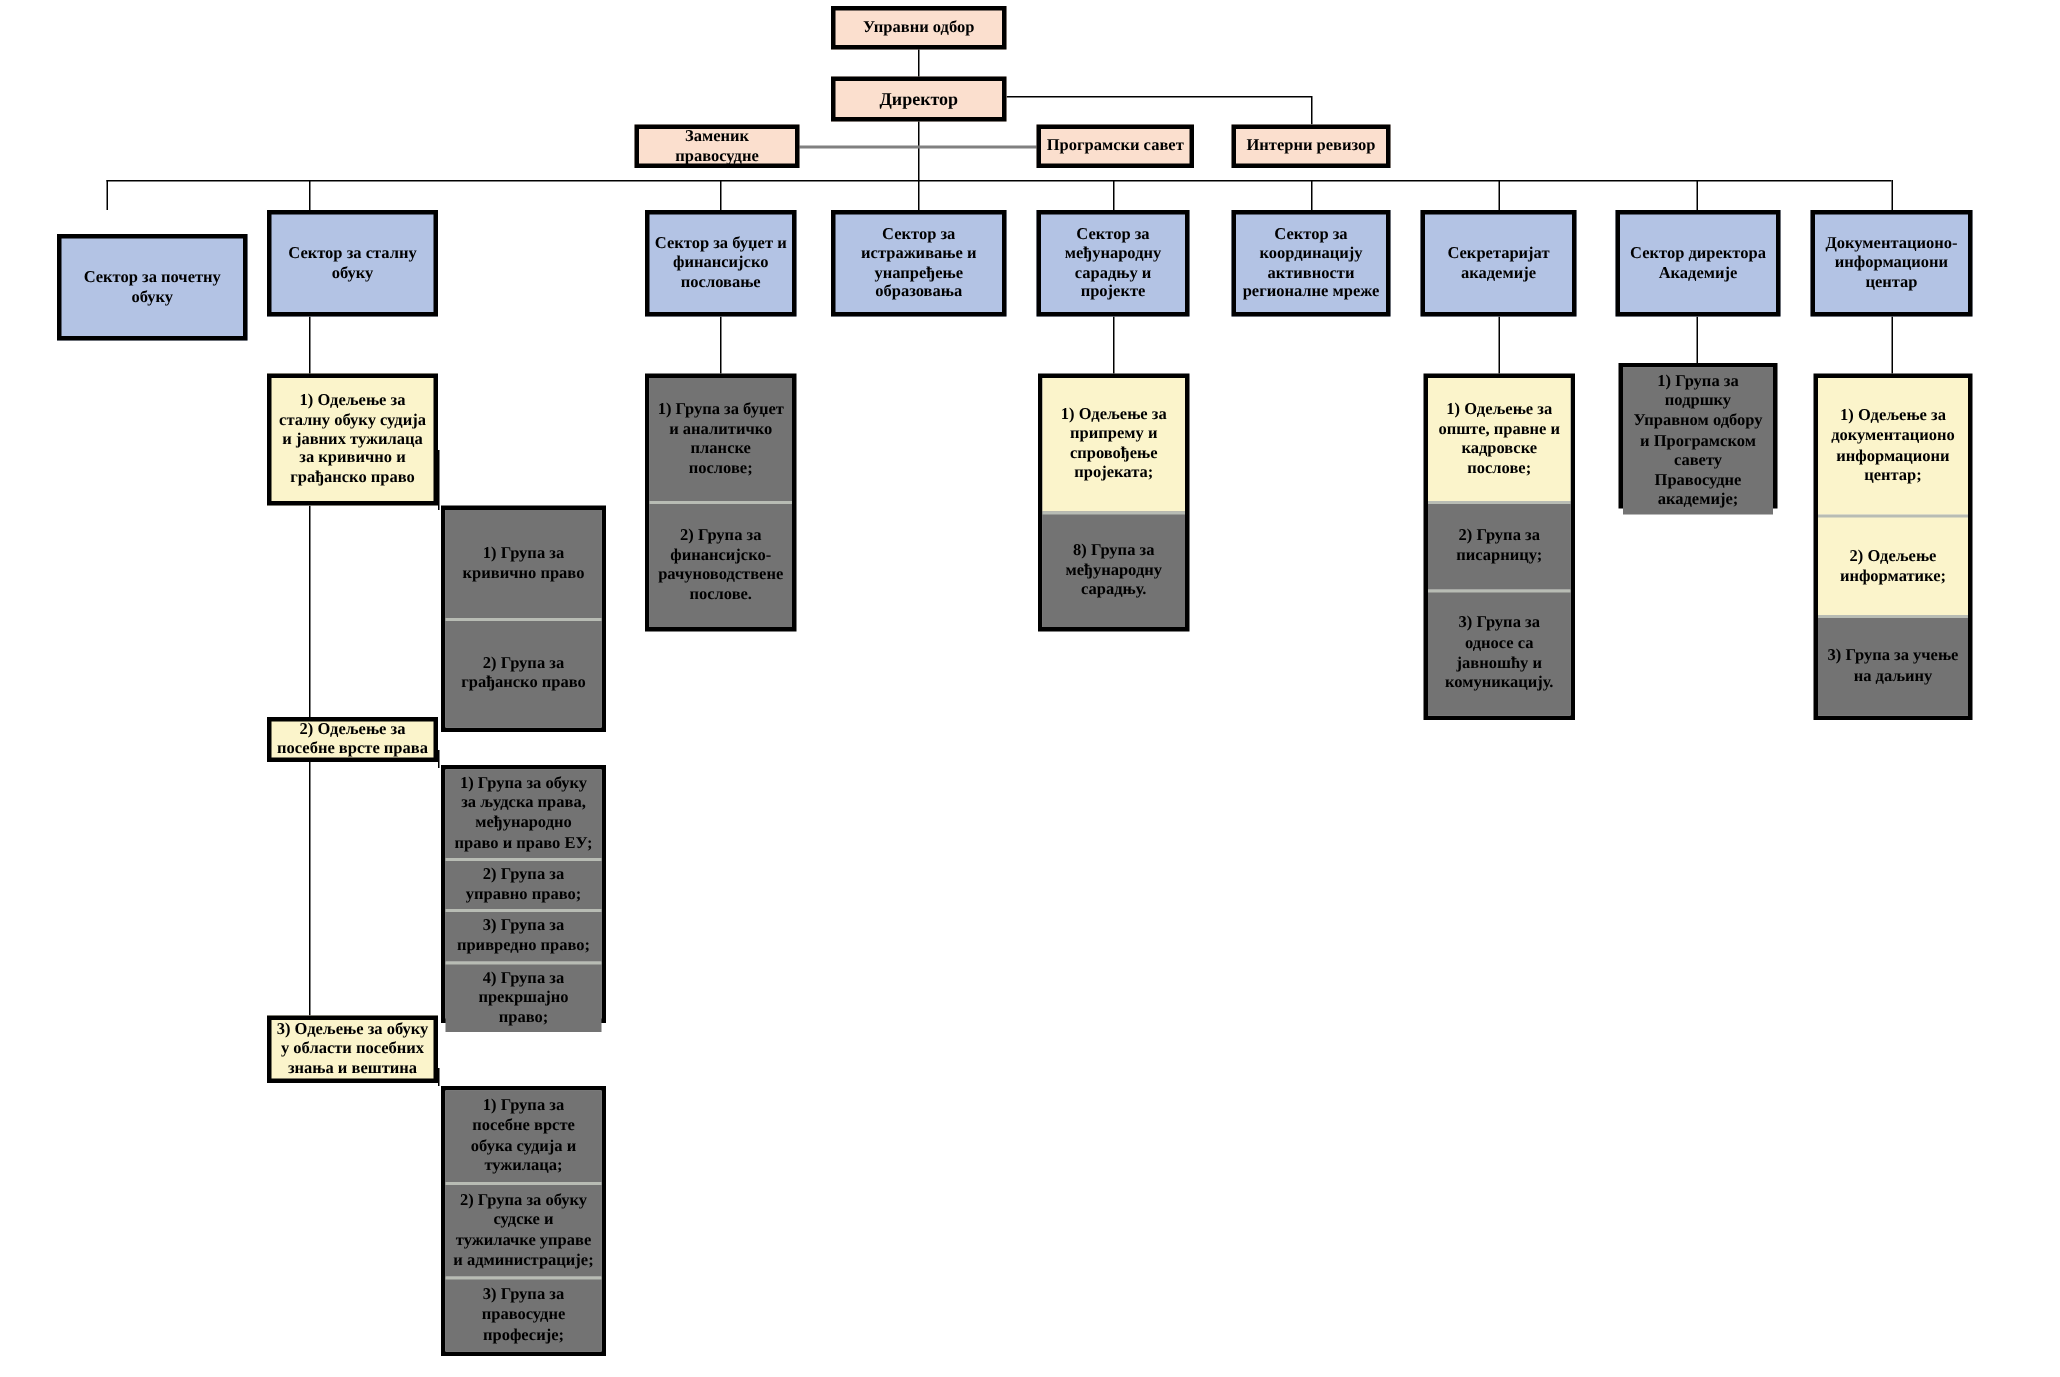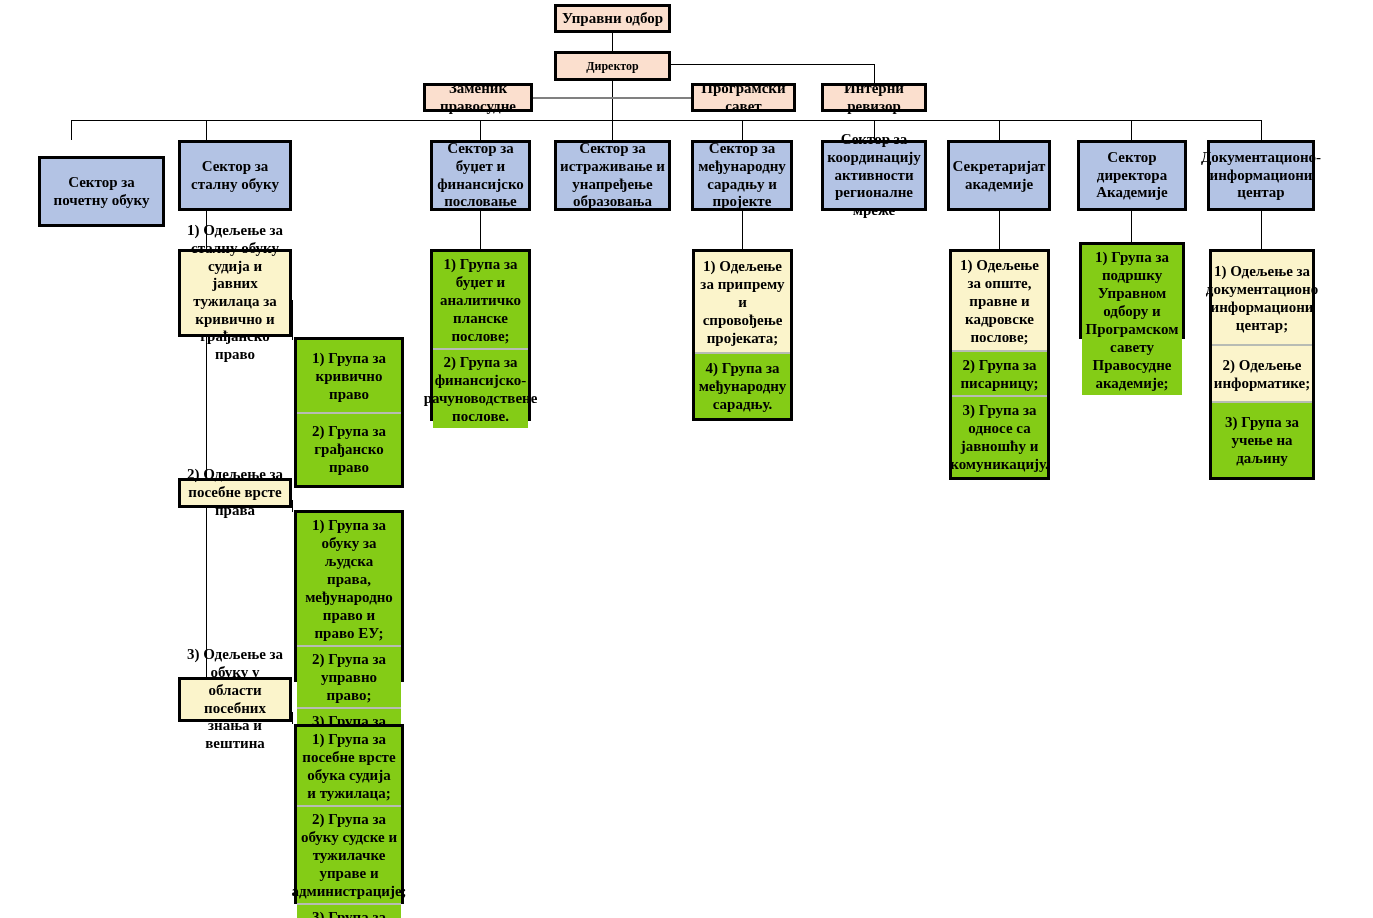--- a/index.html
+++ b/index.html
@@ -26,21 +26,21 @@
     justify-content: center;
     text-align: center;
     font-weight: bold;
     line-height: 1.18;
     color: #000000;
     padding: 2px 3px;
   }
   .peach { background: #fbdfce; }
   .blue  { background: #b3c3e4; }
   .yellow{ background: #fbf4cb; }
-  .green { background: #84cc16; }
+  .green { background: #737373; }
 
   
   .stack {
     position: absolute;
     box-sizing: border-box;
     border: 3px solid #000000;
     display: flex;
     flex-direction: column;
   }
   .stack .cell {
@@ -52,21 +52,21 @@
     text-align: center;
     font-weight: bold;
     line-height: 1.2;
     color: #000000;
     padding: 3px 5px;
   }
   .stack .cell + .cell {
     border-top: 2px solid #b8bcb4;
   }
 
-  .t11 { font-size: 15px; }
+  .t11 { font-size: 11px; }
   .t12 { font-size: 12px; text-align: center; }
 
   
   .hline {
     position: absolute;
     background: #000000;
     height: 1px;
   }
   .vline {
     position: absolute;
@@ -205,21 +205,21 @@
     <div class="cell green t11">3)      Група за правосудне професије;</div>
   </div>
 
   <div class="stack" style="left:430px; top:249px; width:101px; height:172px;">
     <div class="cell green t11">1)      Група за буџет и аналитичко планске послове;</div>
     <div class="cell green t11">2)      Група за финансијско-рачуноводствене послове.</div>
   </div>
 
   <div class="stack" style="left:692px; top:249px; width:101px; height:172px;">
     <div class="cell yellow t11">1)      Одељење за припрему и спровођење пројеката;</div>
-    <div class="cell green t11">4)      Група за међународну сарадњу.</div>
+    <div class="cell green t11">8)      Група за међународну сарадњу.</div>
   </div>
 
   <div class="stack" style="left:949px; top:249px; width:101px; height:231px;">
     <div class="cell yellow t11">1)      Одељење за опште, правне и кадровске послове;</div>
     <div class="cell green t11">2)      Група за писарницу;</div>
     <div class="cell green t11">3)      Група за односе са јавношћу и комуникацију.</div>
   </div>
 
   <div class="stack" style="left:1079px; top:242px; width:106px; height:97px;">
     <div class="cell green t11">1) Група за подршку Управном одбору и Програмском савету Правосудне академије;</div>

